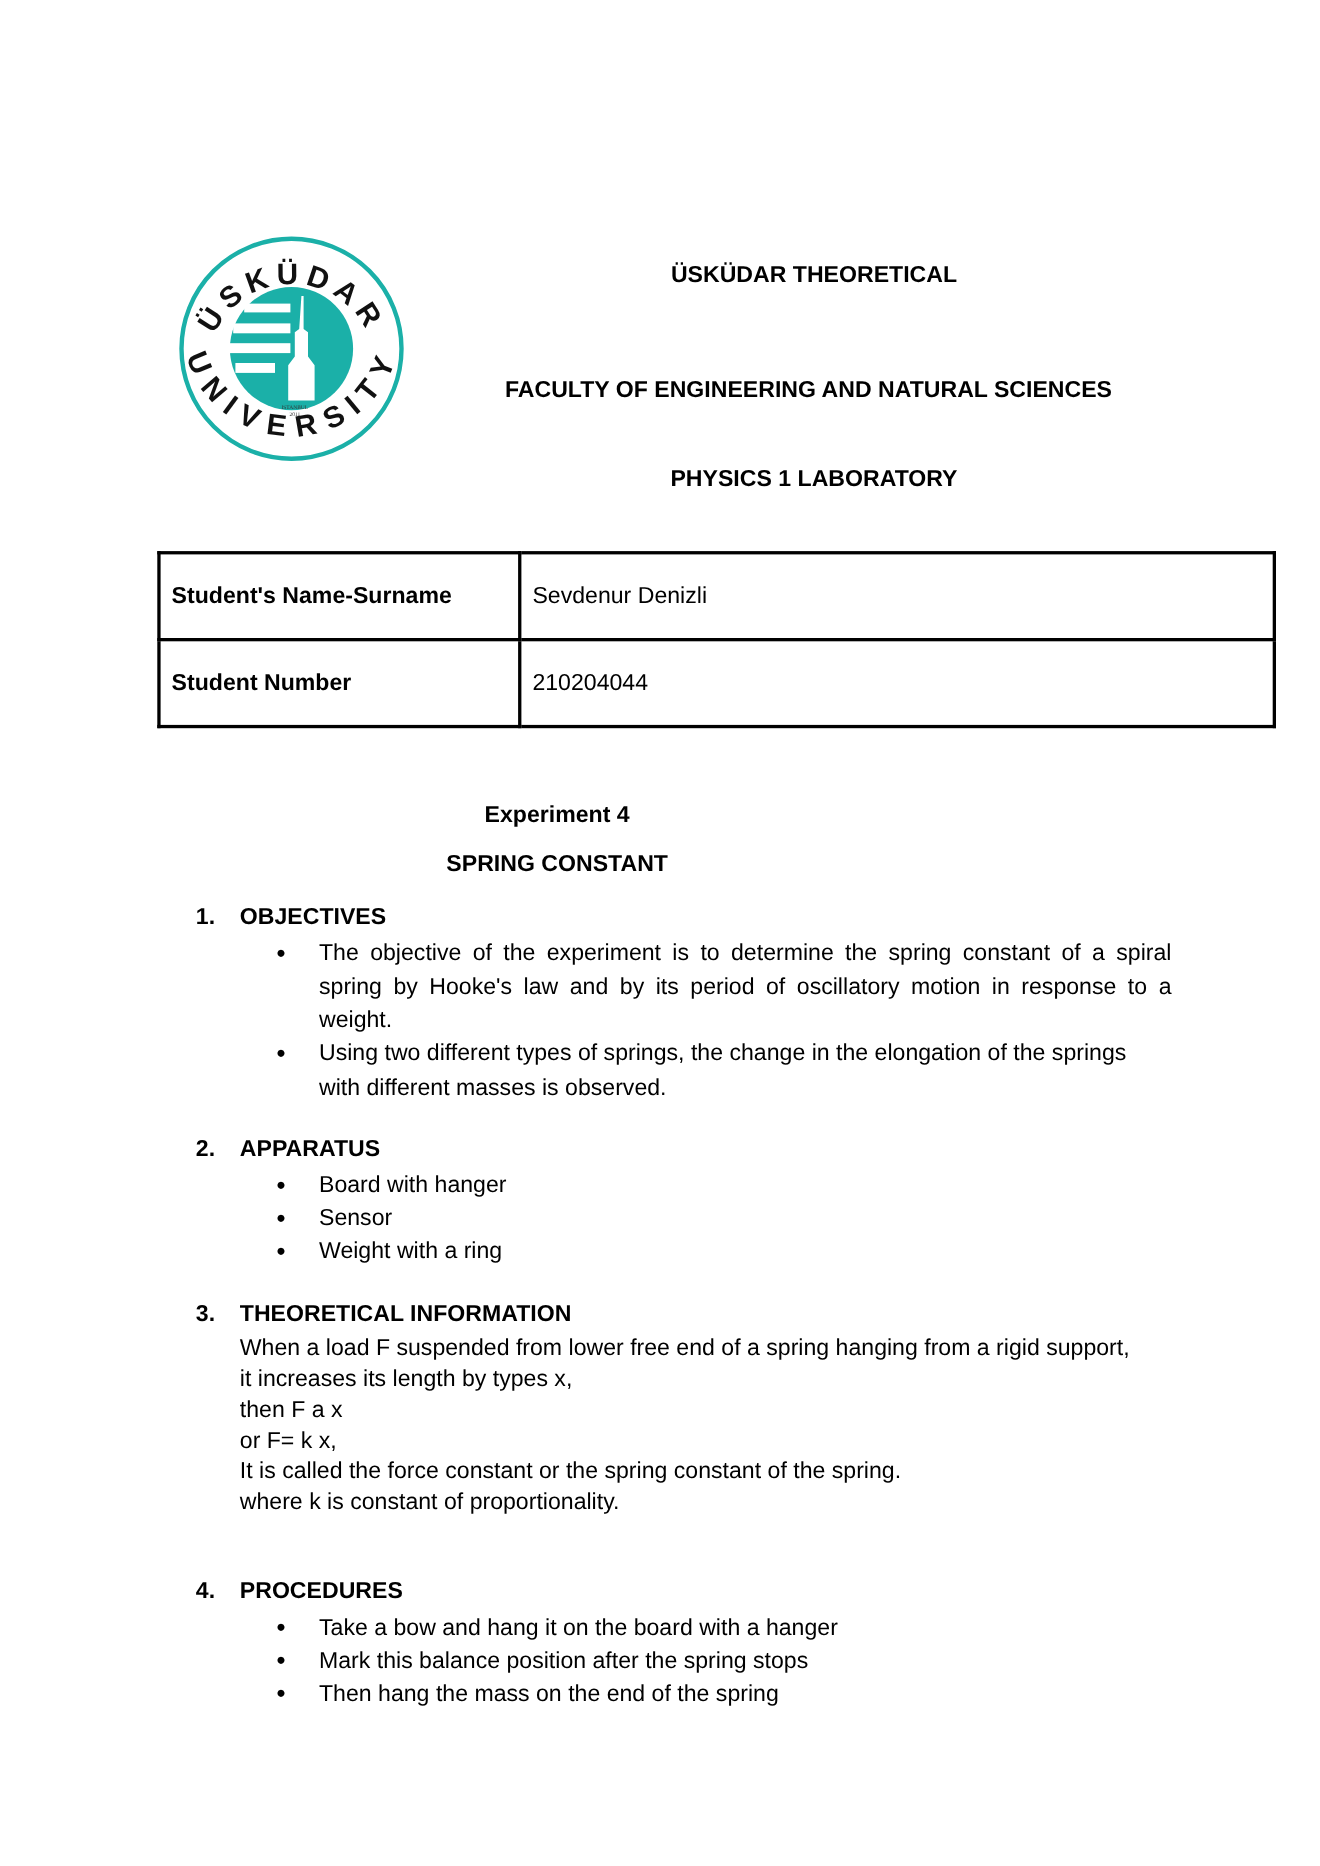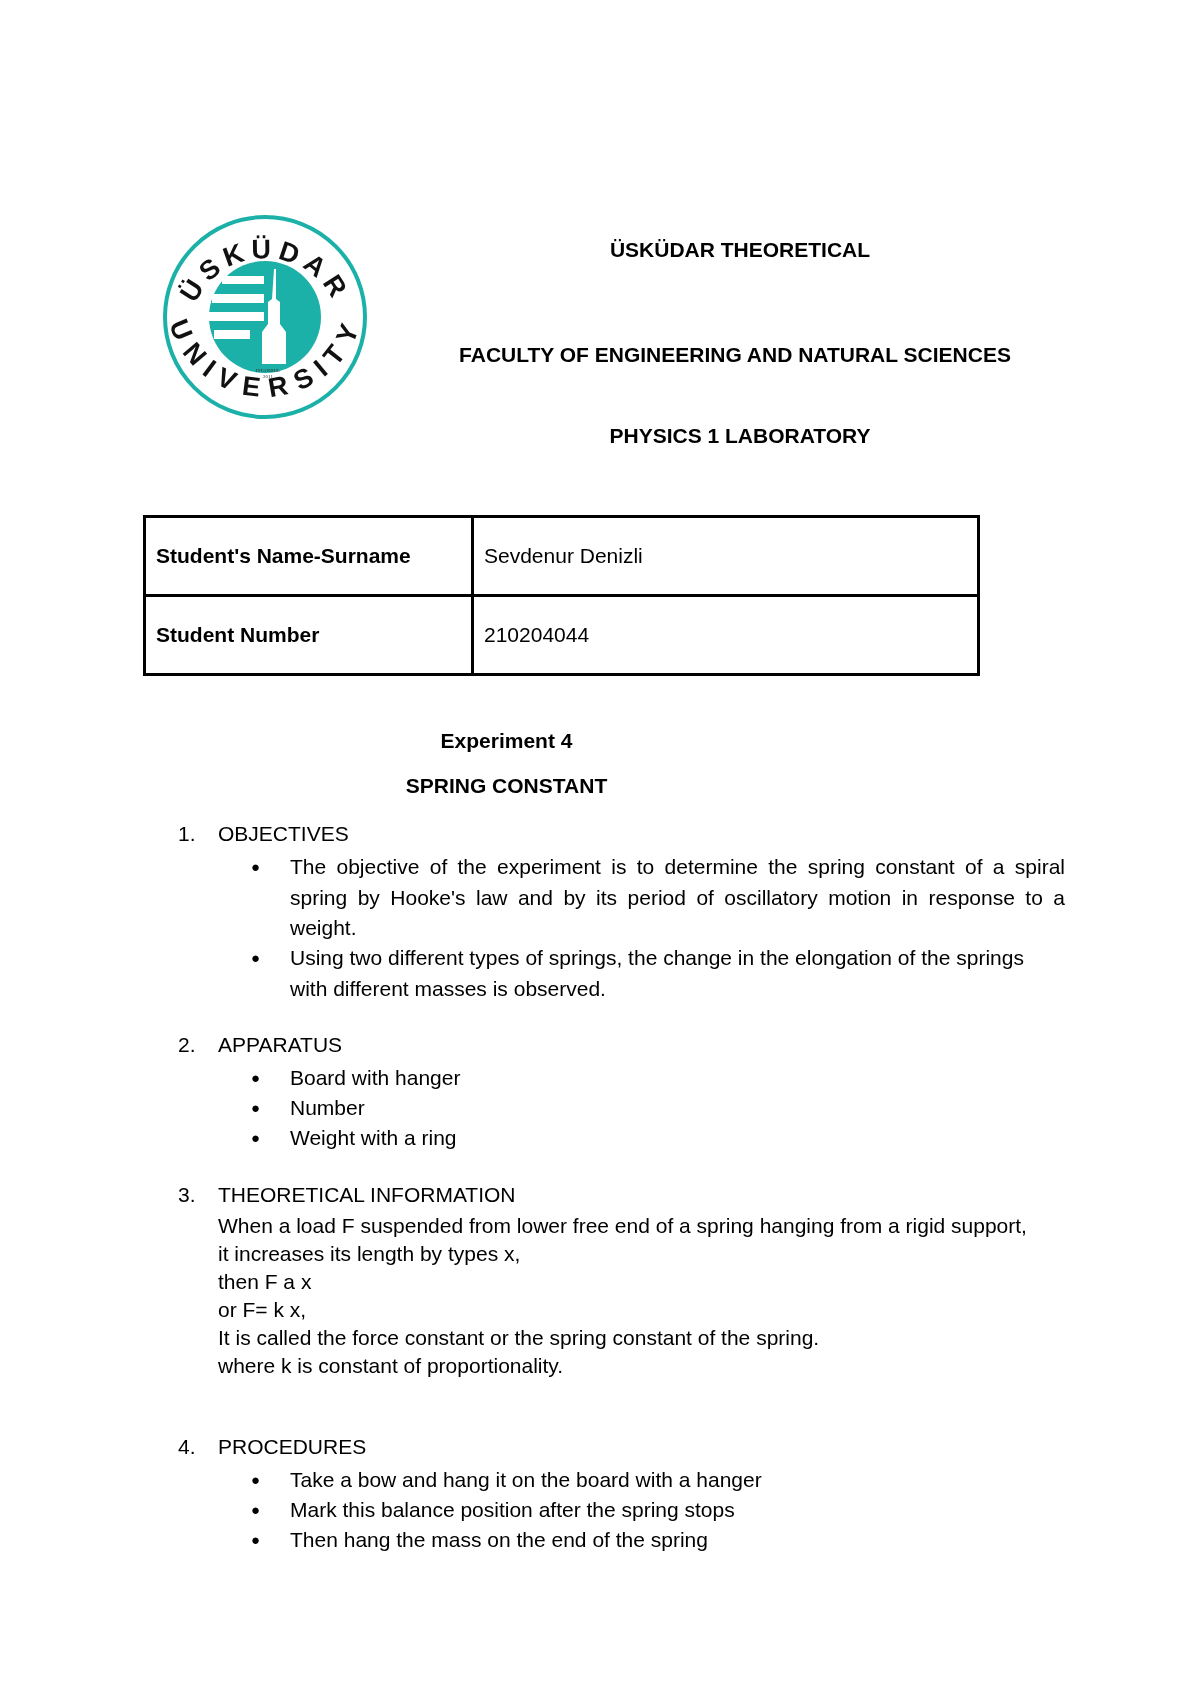--- a/index.html
+++ b/index.html
@@ -4,30 +4,30 @@
 <style>
   html, body { margin: 0; padding: 0; background: #ffffff; }
   body { width: 1200px; height: 1696px; position: relative; overflow: hidden;
          font-family: "Liberation Sans", sans-serif; color: #000; }
   .logo { position: absolute; left: 162px; top: 214px; width: 206px; height: 206px; }
   .hdr { position: absolute; left: 380px; width: 720px; text-align: center;
          font-size: 21px; font-weight: bold; }
   .hdr.u { top: 238px; left: 420px; width: 640px; }
   .hdr.f { top: 343px; left: 390px; width: 690px; }
   .hdr.p { top: 424px; left: 420px; width: 640px; }
-  table.info { position: absolute; left: 143px; top: 515px; width: 837px;
+  table.info { position: absolute; left: 143px; top: 501px; width: 1017px;
                border-collapse: collapse; }
   table.info td { border: 3px solid #000; height: 76px; font-size: 21px; padding: 0 10px; }
   table.info td.lbl { width: 305px; font-weight: bold; }
   table.info td.val { font-weight: normal; }
   .center { position: absolute; left: 0; width: 1013px; text-align: center;
             font-weight: bold; font-size: 21px; }
   .exp { top: 729px; }
   .title { top: 774px; }
-  .sec { position: absolute; left: 178px; font-size: 21px; font-weight: normal; }
+  .sec { position: absolute; left: 178px; font-size: 21px; font-weight: bold; }
   .sec .num { display: inline-block; width: 40px; }
   .bul { position: absolute; left: 253px; width: 812px; font-size: 21px;
          line-height: 30.5px; }
   .bul .dot { position: absolute; left: -2px; top: 0; font-size: 15px; }
   .bul .txt { display: block; margin-left: 37px; }
   .just { text-align: justify; text-align-last: left; }
   .para { position: absolute; left: 218px; width: 850px; font-size: 21px; line-height: 28px; }
 </style>
 </head>
 <body>
@@ -92,21 +92,21 @@
 
 <div class="sec" style="top:1033px">
   <span class="num">2.</span><span>APPARATUS</span>
 </div>
 <div class="bul" style="top:1063px">
   <span class="dot">●</span>
   <span class="txt">Board with hanger</span>
 </div>
 <div class="bul" style="top:1093px">
   <span class="dot">●</span>
-  <span class="txt">Number</span>
+  <span class="txt">Sensor</span>
 </div>
 <div class="bul" style="top:1123px">
   <span class="dot">●</span>
   <span class="txt">Weight with a ring</span>
 </div>
 
 <div class="sec" style="top:1183px">
   <span class="num">3.</span><span>THEORETICAL INFORMATION</span>
 </div>
 <div class="para" style="top:1212px">

